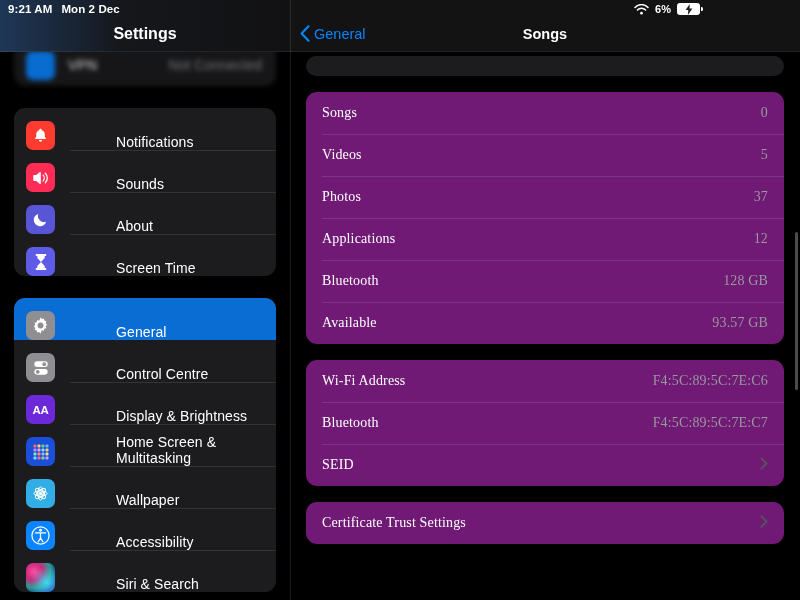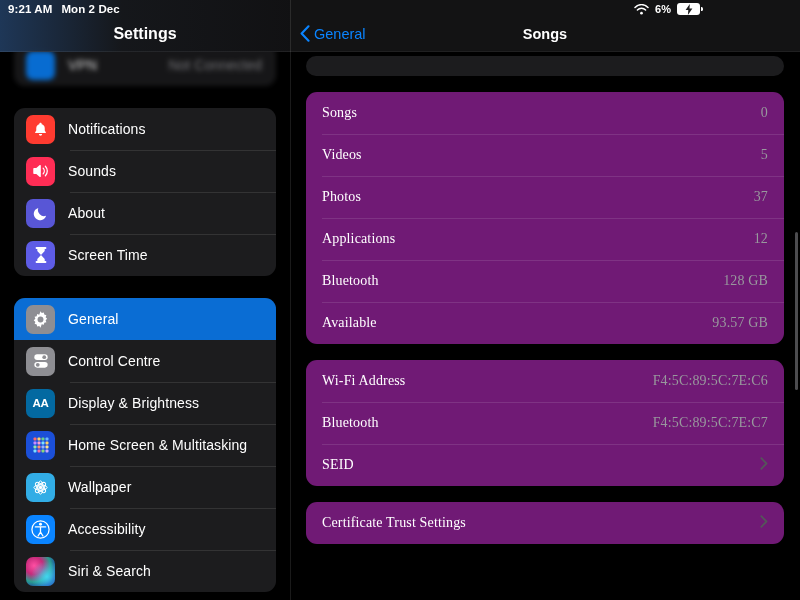--- a/index.html
+++ b/index.html
@@ -59,22 +59,22 @@
   .sb-divider {
     position: absolute; left: 289.5px; top: 0; width: 0.5px; height: 600px;
     background: rgba(255,255,255,.10); z-index: 45;
   }
 
   .sb-group {
     margin: 0 14px 22px 14px;
     background: #1c1c1e; border-radius: 11px; overflow: hidden;
   }
   .sb-row {
-    position: relative; display: flex; align-items: center;
-    height: 42px; padding-left: 12px;
+    position: relative; display: flex; align-items: flex-end;
+    height: 42px; padding-left: 12px; gap: 48px;
   }
   .sb-row .sep {
     position: absolute; left: 56px; right: 0; bottom: 0; height: 0.5px;
     background: rgba(255,255,255,.10);
   }
   .sb-row:last-child .sep { display: none; }
   .sb-row.selected { background: #0a6dd4; }
   .sb-label { font-size: 14px; color: #fff; letter-spacing: .1px; }
   .sb-value { margin-left: auto; margin-right: 14px; font-size: 14px; color: #8e8e93; }
 
@@ -218,21 +218,21 @@
                   <rect x="2.6" y="2.6" width="14.8" height="6.3" rx="3.1" fill="#fff"></rect>
                   <circle cx="13.6" cy="5.75" r="2.1" fill="#8e8e93"></circle>
                   <rect x="2.6" y="11.1" width="14.8" height="6.3" rx="3.1" fill="#fff"></rect>
                   <circle cx="6.4" cy="14.25" r="2.1" fill="#8e8e93"></circle>
                 </svg>
               </div>
               <span class="sb-label">Control Centre</span>
               <div class="sep"></div>
             </div>
             <div class="sb-row">
-              <div class="sb-icon" style="background: #0369a1;">
+              <div class="sb-icon" style="background: #6d28d9;">
                 <span style="color:#fff;font-size:11.5px;font-weight:bold;letter-spacing:-.4px;font-family:'Liberation Sans',sans-serif">AA</span>
               </div>
               <span class="sb-label">Display &amp; Brightness</span>
               <div class="sep"></div>
             </div>
             <div class="sb-row">
               <div class="sb-icon" style="background: rgb(27, 79, 216);">
                 <svg width="22" height="22" viewBox="0 0 22 22">
                   <rect x="3.5" y="3.5" width="3" height="3" rx=".9" fill="#ff6b6b"></rect>
                   <rect x="7.5" y="3.5" width="3" height="3" rx=".9" fill="#ffd166"></rect>

